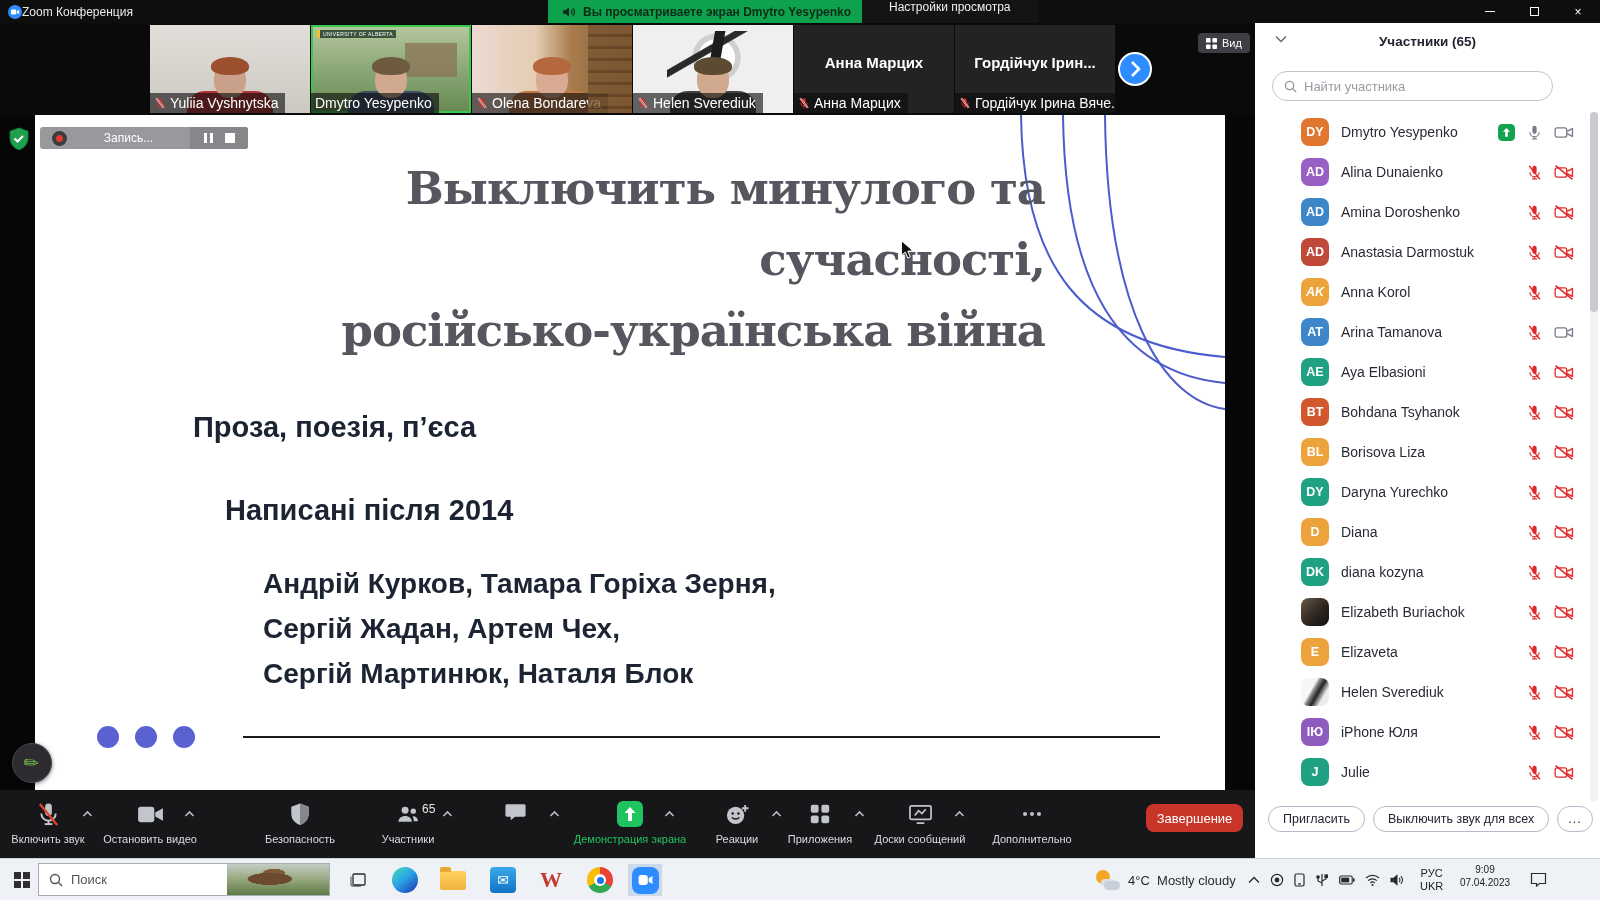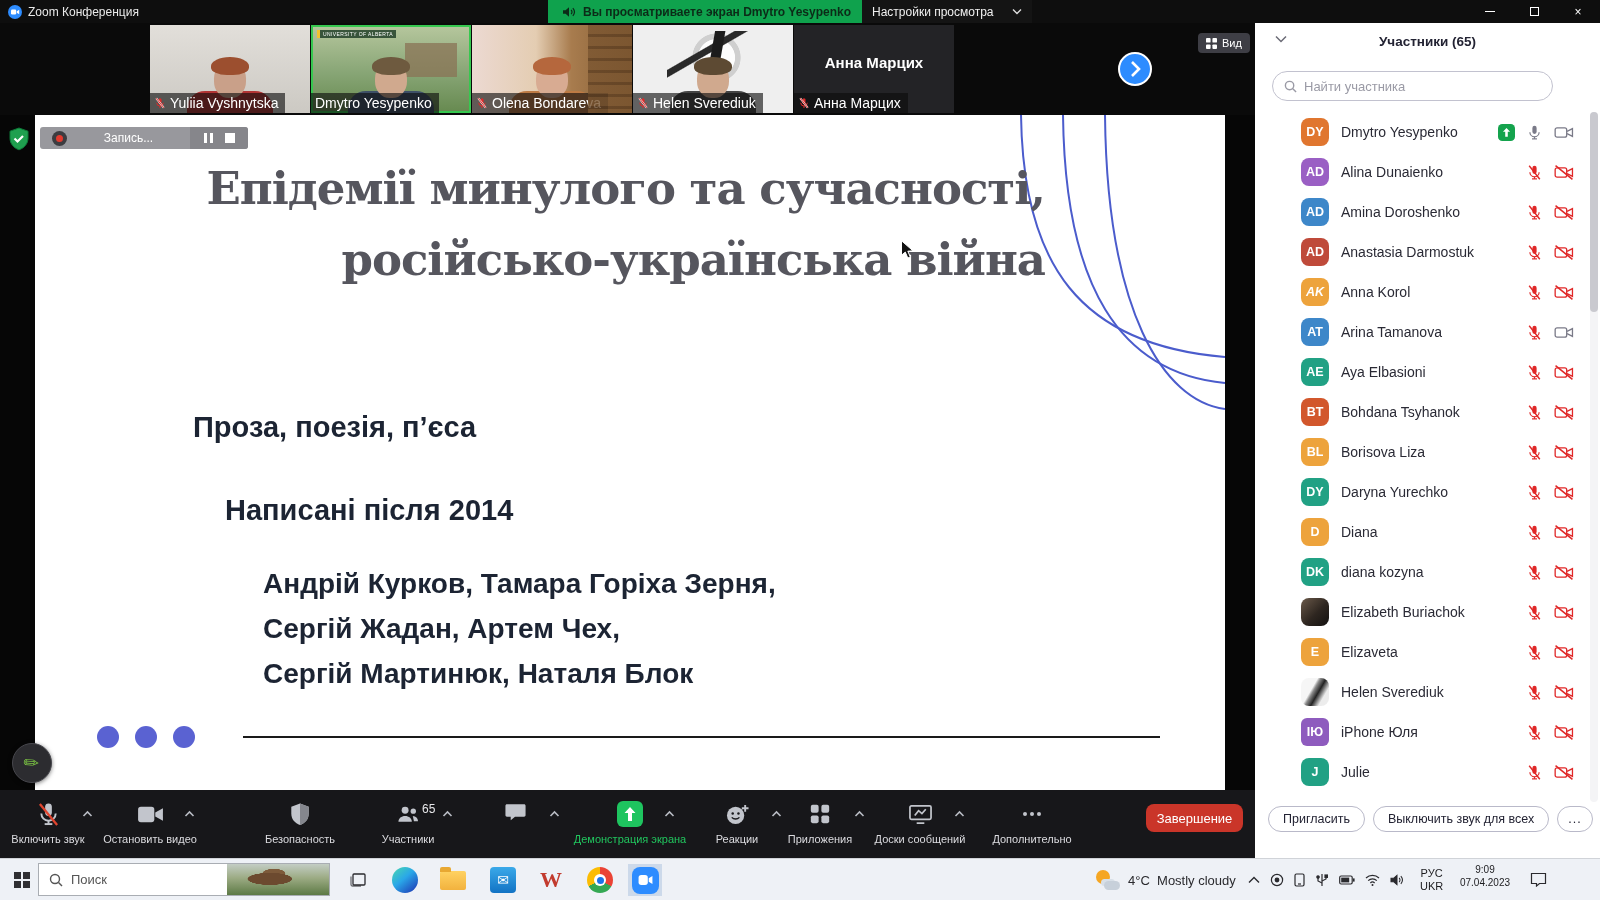--- a/index.html
+++ b/index.html
@@ -2,23 +2,23 @@
 <html><head>
 <meta charset="utf-8">
 <style>
   * { margin:0; padding:0; box-sizing:border-box; }
   html,body { width:1600px; height:900px; overflow:hidden; background:#000; font-family:"Liberation Sans",sans-serif; }
   body { position:relative; }
   .ic { display:inline-flex; align-items:center; justify-content:center; line-height:0; }
 
   
   #titlebar { position:absolute; left:0; top:0; width:1600px; height:23px; background:#0e0e0e; display:flex; align-items:center; color:#e9e9e9; font-size:12px; }
-  .tb-left { display:flex; align-items:center; gap:6px; padding-left:8px; }
+  .tb-left { display:flex; align-items:center; padding-left:8px; }
   .banner { position:absolute; left:548px; top:0; height:23px; background:#0fa24d; display:flex; align-items:center; gap:7px; padding:0 14px; color:#0c2b18; font-weight:bold; font-size:12px; }
-  .view-settings { position:absolute; left:862px; top:0; height:23px; display:flex; align-items:center; gap:18px; padding:0 10px; background:#141414; color:#f0f0f0; font-size:12px; }
+  .view-settings { position:absolute; left:862px; top:0; height:23px; display:flex; align-items:center; gap:18px; padding:0 27px; background:#141414; color:#f0f0f0; font-size:12px;flex-direction:column; }
   .win-controls { position:absolute; right:0; top:0; height:23px; display:flex; }
   .win-btn { width:44px; height:23px; display:flex; align-items:center; justify-content:center; color:#fff; font-size:12px; }
   .wc-min span { display:block; width:10px; border-bottom:1px solid #fff; }
   .wc-max span { display:block; width:9px; height:9px; border:1px solid #fff; }
 
   
   #video-strip { position:absolute; left:0; top:23px; width:1255px; height:92px; background:#0a0a0a; }
   .tiles { position:absolute; left:150px; top:2px; display:flex; gap:1px; }
   .tile { position:relative; width:160px; height:88px; background:#222; overflow:hidden; flex:none; }
   .tile.active { outline:2.5px solid #36c84f; outline-offset:-2.5px; }
@@ -257,20 +257,37 @@
               <path d="M5.5 11.5a6.5 6.5 0 0 0 13 0" fill="none" stroke="#e02828" stroke-width="2"></path>
               <line x1="12" y1="18" x2="12" y2="22" stroke="#e02828" stroke-width="2"></line>
               <line x1="4.5" y1="2.5" x2="19.5" y2="21.5" stroke="#f3eded" stroke-width="4"></line>
               <line x1="4.5" y1="2.5" x2="19.5" y2="21.5" stroke="#e02828" stroke-width="2"></line>
             </svg>
           </span>
           <span class="lbl-text">Анна Марцих</span>
         </div>
   </div>
 
+  <div class="tile scene-name">
+
+    <div class="vt-center-name">Гордійчук Ірин...</div>
+
+    <div class="vt-label">
+          <span class="ic">
+            <svg width="12" height="12" viewBox="0 0 24 24">
+              <rect x="9" y="2.5" width="6" height="11.5" rx="3" fill="#e02828"></rect>
+              <path d="M5.5 11.5a6.5 6.5 0 0 0 13 0" fill="none" stroke="#e02828" stroke-width="2"></path>
+              <line x1="12" y1="18" x2="12" y2="22" stroke="#e02828" stroke-width="2"></line>
+              <line x1="4.5" y1="2.5" x2="19.5" y2="21.5" stroke="#f3eded" stroke-width="4"></line>
+              <line x1="4.5" y1="2.5" x2="19.5" y2="21.5" stroke="#e02828" stroke-width="2"></line>
+            </svg>
+          </span>
+          <span class="lbl-text">Гордійчук Ірина Вяче...</span>
+        </div>
+  </div>
 </div>
   <div class="next-arrow">
     <svg width="34" height="34" viewBox="0 0 34 34">
         <circle cx="17" cy="17" r="16" fill="#2d8cff" stroke="#fff" stroke-width="2"></circle>
         <polyline points="14,10 21,17 14,24" fill="none" stroke="#fff" stroke-width="2.6"></polyline>
       </svg>
   </div>
   <div class="view-btn">
     <span class="ic">
       <svg width="11" height="11" viewBox="0 0 12 12" fill="#fff">
@@ -285,21 +302,21 @@
 </div>
 
 <div id="main">
   <div id="slide">
     <svg class="arcs" width="1190" height="675" viewBox="0 0 1190 675" fill="none">
       <path d="M 986 0 C 988 150, 1045 230, 1190 242" stroke="#4b5ccc" stroke-width="2"></path>
       <path d="M 1028 0 C 1030 172, 1085 258, 1190 268" stroke="#4b5ccc" stroke-width="2"></path>
       <path d="M 1070 0 C 1072 196, 1128 286, 1190 294" stroke="#4b5ccc" stroke-width="2"></path>
     </svg>
     <div class="slide-title">
-      <div>Епідемії минулого та сучасності,</div>
+      <div>Выключить минулого та сучасності,</div>
       <div>російсько-українська війна</div>
     </div>
     <div class="genres">Проза, поезія, п’єса</div>
     <div class="written">Написані після 2014</div>
     <div class="authors">
         <div>Андрій Курков, Тамара Горіха Зерня,</div>
         <div>Сергій Жадан, Артем Чех,</div>
         <div>Сергій Мартинюк, Наталя Блок</div>
       </div>
     <div class="dots">
@@ -876,21 +893,21 @@
             <svg width="20" height="17" viewBox="0 0 26 22">
               <rect x="1.5" y="5" width="15" height="12" rx="2.5" fill="none" stroke="#e02828" stroke-width="1.7"></rect>
               <path d="M17 9.5L24 6v10l-7-3.5" fill="none" stroke="#e02828" stroke-width="1.7"></path>
               <line x1="2" y1="2" x2="24" y2="20" stroke="#e02828" stroke-width="2"></line>
             </svg>
           </span>
         </div>
   </div>
 
   <div class="p-row">
-    <div class="avatar" style="background: rgb(142, 91, 190); border-radius: 6px;">ІЮ</div>
+    <div class="avatar" style="background: rgb(142, 91, 190);">ІЮ</div>
     <div class="p-name">iPhone Юля</div>
     <div class="p-icons">
           <span class="ic">
             <svg width="17" height="17" viewBox="0 0 24 24">
               <rect x="9" y="2.5" width="6" height="11.5" rx="3" fill="#e02828"></rect>
               <path d="M5.5 11.5a6.5 6.5 0 0 0 13 0" fill="none" stroke="#e02828" stroke-width="1.7"></path>
               <line x1="12" y1="18" x2="12" y2="21" stroke="#e02828" stroke-width="1.7"></line>
               <line x1="8.5" y1="21" x2="15.5" y2="21" stroke="#e02828" stroke-width="1.7"></line>
               <line x1="4.5" y1="2.5" x2="19.5" y2="21.5" stroke="#e02828" stroke-width="2"></line>
             </svg>

